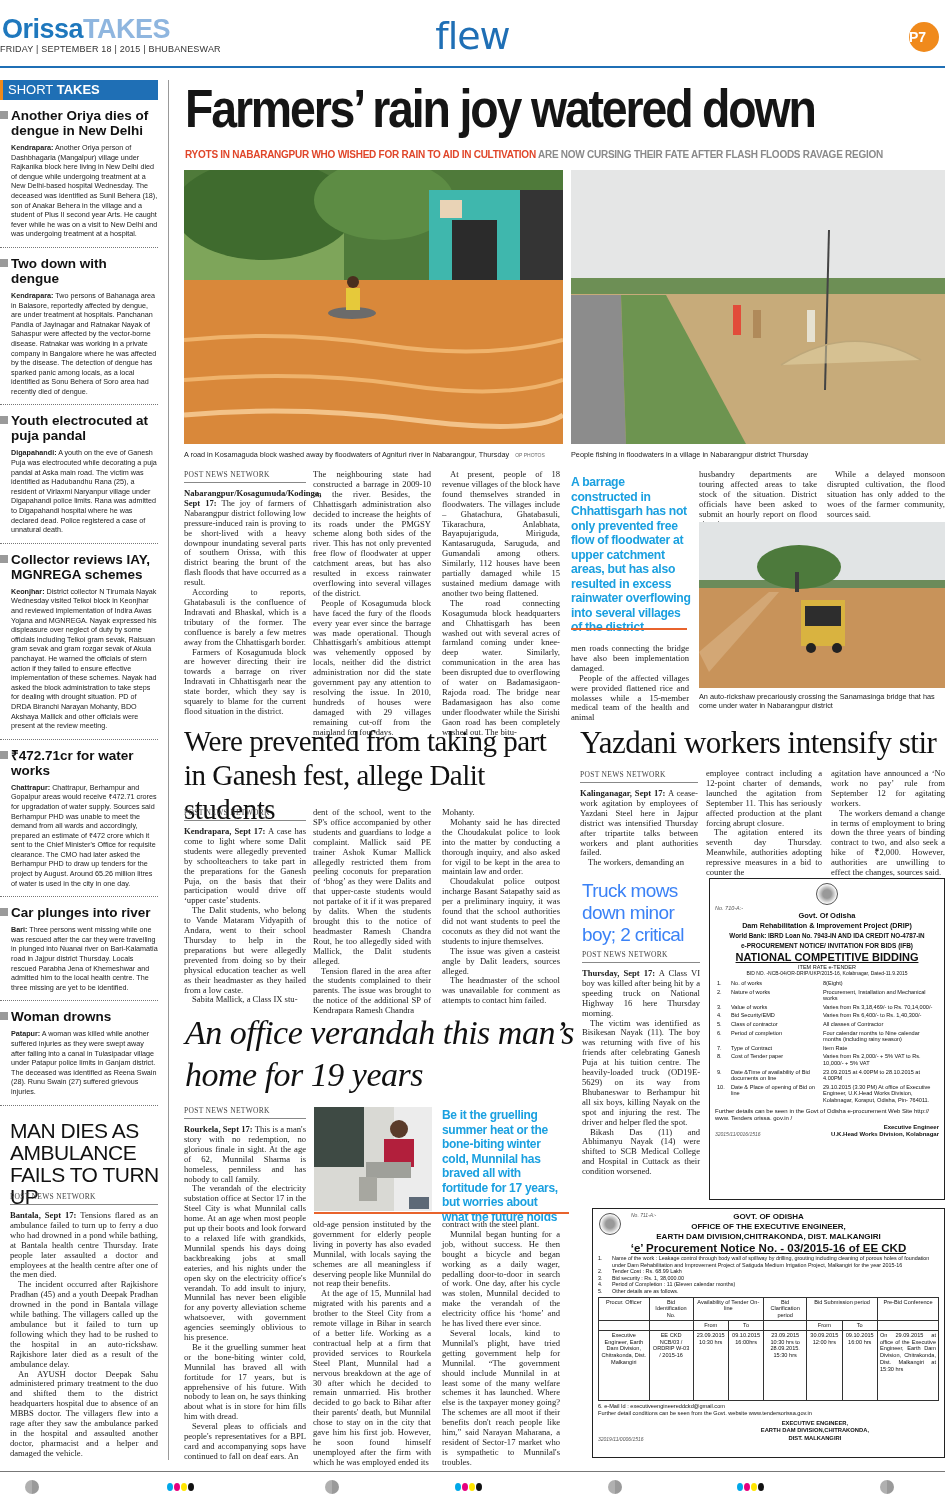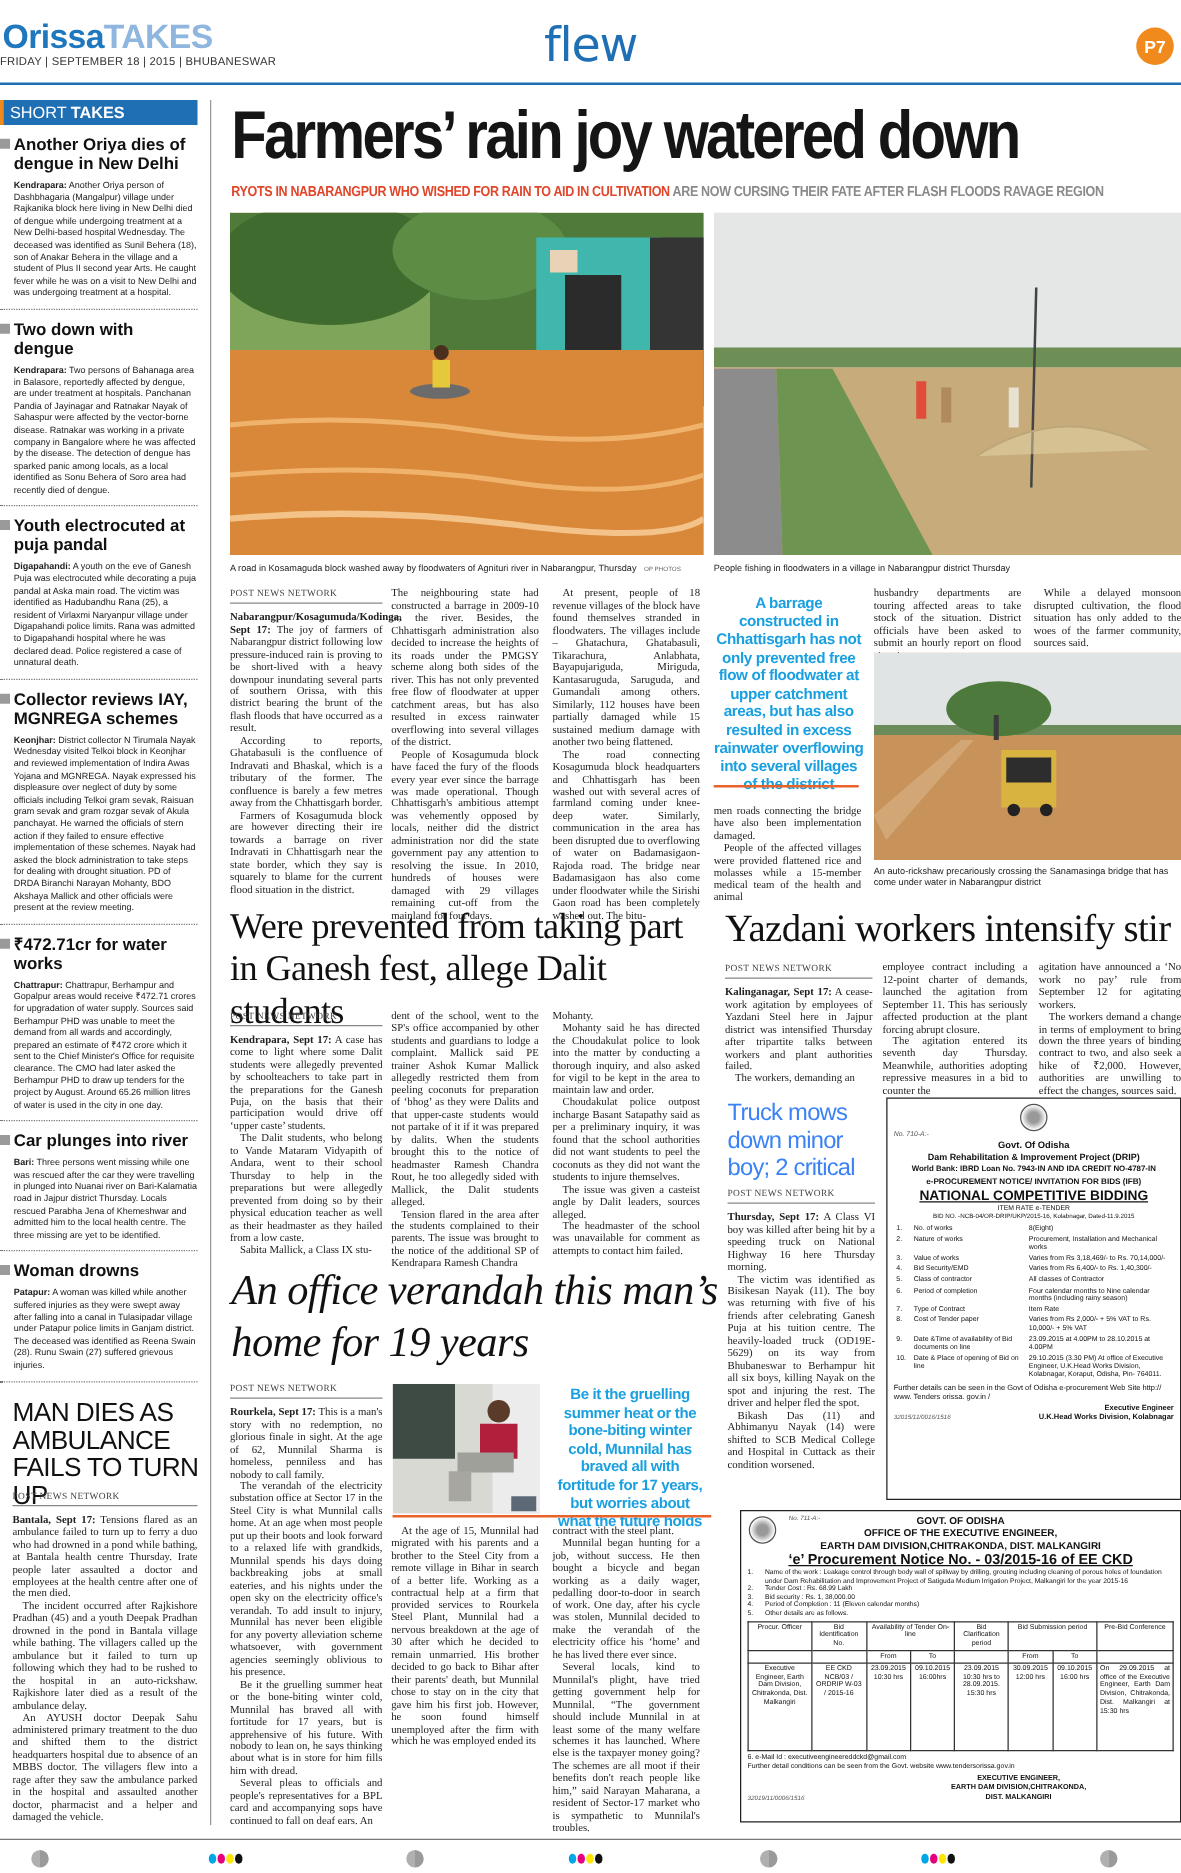--- a/index.html
+++ b/index.html
@@ -4,21 +4,21 @@
 <style>
   * { box-sizing: border-box; margin: 0; padding: 0; }
   body { width: 945px; height: 1498px; background: #fff; position: relative; overflow: hidden; font-family: "Liberation Serif", serif; color: #222; }
   .abs { position: absolute; }
   
   .masthead-logo { left: 2px; top: 14px; font-family: "Liberation Sans", sans-serif; font-weight: bold; font-size: 27px; letter-spacing: -0.5px; line-height: 30px; }
   .masthead-logo .orissa { color: #1f78bd; }
   .masthead-logo .post { color: #8fb6df; }
   .masthead-tag { left: 0; top: 44px; font-family: "Liberation Sans", sans-serif; font-size: 9px; color: #333; letter-spacing: 0.2px; }
   .section-title { left: 0; width: 945px; top: 14px; text-align: center; font-family: "DejaVu Sans", sans-serif; font-size: 38px; color: #1f6fb5; font-weight: normal; letter-spacing: -1px; }
-  .page-badge { right: 6px; top: 22px; width: 30px; height: 30px; border-radius: 50%; background: #f08a1c; color: #fff; font-family: "Liberation Sans", sans-serif; font-weight: bold; font-size: 14px; text-align: center; line-height: 30px; }
+  .page-badge { right: 6px; top: 22px; width: 30px; height: 30px; border-radius: 50%; background: #f08a1c; color: #fff; font-family: "Liberation Sans", sans-serif; font-weight: bold; font-size: 14px; line-height: 30px; }
   .header-rule { left: 0; top: 66px; width: 945px; height: 2px; background: #1f6fb5; }
 
   
   .left-col { left: 0; top: 80px; width: 158px; }
   .short-takes { position: relative; height: 20px; background: #1f6fb5; color: #fff; font-family: "Liberation Sans", sans-serif; font-size: 13px; line-height: 20px; padding-left: 8px; }
   .short-takes::before { content: ""; position: absolute; left: 0; top: 0; width: 3px; height: 20px; background: #f08a1c; }
   .short-takes b { font-weight: bold; }
   .st-item { padding: 8px 0 8px 0; border-bottom: 1px dotted #777; }
   .st-head { font-family: "Liberation Sans", sans-serif; font-weight: bold; font-size: 13.5px; line-height: 15px; color: #111; padding-left: 11px; position: relative; margin-bottom: 5px; }
   .st-head::before { content: ""; position: absolute; left: 0; top: 3px; width: 8px; height: 8px; background: #9a9a9a; }
@@ -35,21 +35,21 @@
   .news-body b { font-weight: bold; }
 
   
   .lead-head { left: 185px; top: 78px; width: 760px; font-family: "Liberation Sans", sans-serif; font-weight: bold; font-size: 54px; line-height: 60px; color: #151515; letter-spacing: -2.5px; transform: scaleX(0.86); transform-origin: left; white-space: nowrap; }
   .lead-deck { left: 185px; top: 148px; width: 760px; font-family: "Liberation Sans", sans-serif; font-weight: bold; font-size: 11.5px; letter-spacing: -0.3px; white-space: nowrap; transform: scaleX(0.87); transform-origin: left; }
   .lead-deck .red { color: #e0462a; }
   .lead-deck .grey { color: #8a8a8a; }
   .photo { overflow: hidden; }
   .caption { font-family: "Liberation Sans", sans-serif; font-size: 7.3px; color: #222; }
   .credit { font-size: 5px; color: #666; margin-left: 6px; }
-  .pullquote { font-family: "Liberation Sans", sans-serif; font-weight: bold; color: #1aa0e0; font-size: 12.2px; line-height: 14.5px; letter-spacing: -0.3px; text-align: center; }
+  .pullquote { font-family: "Liberation Sans", sans-serif; font-weight: bold; color: #1aa0e0; font-size: 12.2px; line-height: 14.5px; letter-spacing: -0.3px; }
   .orange-rule { height: 2px; background: #e8632c; }
 
   .serif-head { font-family: "Liberation Serif", serif; color: #111; letter-spacing: -0.5px; }
 
   
   .ad-box { border: 1px solid #222; background: #fff; font-family: "Liberation Sans", sans-serif; color: #111; }
   .ad-emblem { width: 22px; height: 22px; border: 1px solid #555; border-radius: 50%; margin: 0 auto; background: radial-gradient(circle, #999 30%, #fff 70%); }
   .ad-small { font-size: 6px; line-height: 7.6px; }
   .ad-table td { font-size: 5.6px; line-height: 6.6px; vertical-align: top; }
   .tender-table { border-collapse: collapse; width: 100%; }
@@ -414,20 +414,21 @@
 <div class="abs" style="left:184px; top:1106px; width:122px;">
   <div class="byline">POST NEWS NETWORK</div>
   <div class="news-body" style="margin-top:6px;">
     <p class="first"><b>Rourkela, Sept 17:</b><span> This is a man's story with no redemption, no glorious finale in sight. At the age of 62, Munnilal Sharma is homeless, penniless and has nobody to call family.</span></p>
     <p>The verandah of the electricity substation office at Sector 17 in the Steel City is what Munnilal calls home. At an age when most people put up their boots and look forward to a relaxed life with grandkids, Munnilal spends his days doing backbreaking jobs at small eateries, and his nights under the open sky on the electricity office's verandah. To add insult to injury, Munnilal has never been eligible for any poverty alleviation scheme whatsoever, with government agencies seemingly oblivious to his presence.</p>
     <p>Be it the gruelling summer heat or the bone-biting winter cold, Munnilal has braved all with fortitude for 17 years, but is apprehensive of his future. With nobody to lean on, he says thinking about what is in store for him fills him with dread.</p>
     <p>Several pleas to officials and people's representatives for a BPL card and accompanying sops have continued to fall on deaf ears. An</p>
   </div>
 </div>
 <div class="abs news-body" style="left:313px; top:1220px; width:118px;">
+  <p class="first">old-age pension instituted by the government for elderly people living in poverty has also evaded Munnilal, with locals saying the schemes are all meaningless if deserving people like Munnilal do not reap their benefits.</p>
   <p>At the age of 15, Munnilal had migrated with his parents and a brother to the Steel City from a remote village in Bihar in search of a better life. Working as a contractual help at a firm that provided services to Rourkela Steel Plant, Munnilal had a nervous breakdown at the age of 30 after which he decided to remain unmarried. His brother decided to go back to Bihar after their parents' death, but Munnilal chose to stay on in the city that gave him his first job. However, he soon found himself unemployed after the firm with which he was employed ended its</p>
 </div>
 <div class="abs news-body" style="left:442px; top:1220px; width:118px;">
   <p class="first">contract with the steel plant.</p>
   <p>Munnilal began hunting for a job, without success. He then bought a bicycle and began working as a daily wager, pedalling door-to-door in search of work. One day, after his cycle was stolen, Munnilal decided to make the verandah of the electricity office his ‘home’ and he has lived there ever since.</p>
   <p>Several locals, kind to Munnilal's plight, have tried getting government help for Munnilal. “The government should include Munnilal in at least some of the many welfare schemes it has launched. Where else is the taxpayer money going? The schemes are all moot if their benefits don't reach people like him,” said Narayan Maharana, a resident of Sector-17 market who is sympathetic to Munnilal's troubles.</p>
 </div>
 
 <div class="abs footer-rule"></div>
 <div class="abs reg-mark" style="left:25px;"></div>

